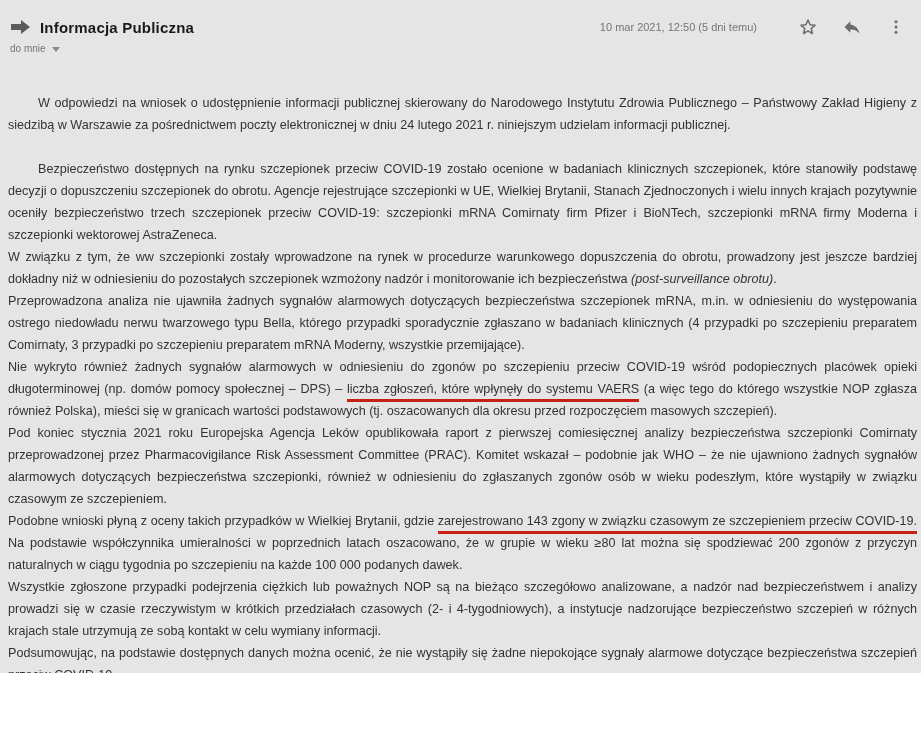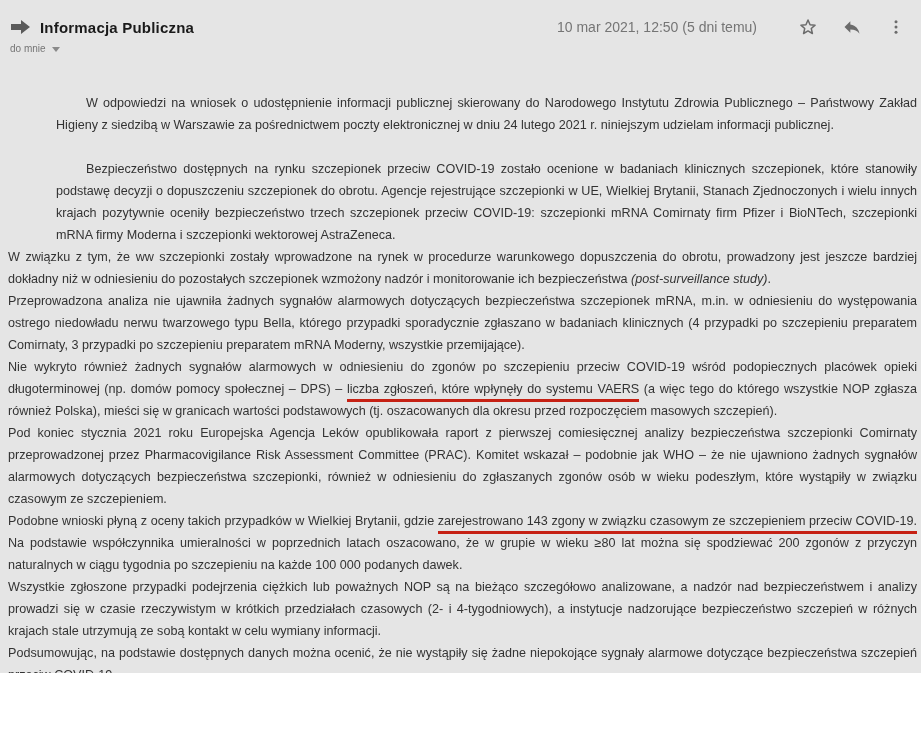--- a/index.html
+++ b/index.html
@@ -11,35 +11,35 @@
     overflow:hidden;
     font-family:Liberation Sans, sans-serif;
     color:#2f2f2f;
   }
   
   .header { padding:16px 14px 0 10px; }
   .header-row { display:flex; align-items:center; }
   .fwd-icon { width:22px; height:16px; margin-right:8px; flex:0 0 auto; display:flex; align-items:center; }
   .subject { font-size:15px; font-weight:bold; color:#1a1a1a; letter-spacing:.2px; }
   .header-spacer { flex:1 1 auto; }
-  .meta-date { font-size:14px; color:#757575; margin-right:18px; white-space:nowrap; }
+  .meta-date { font-size:11px; color:#757575; margin-right:18px; white-space:nowrap; }
   .icon-btn { width:22px; height:22px; margin-left:22px; display:flex; align-items:center; justify-content:center; cursor:pointer; flex:0 0 auto; }
   .from-row { display:flex; align-items:center; margin-top:5px; cursor:pointer; width:max-content; }
   .from-label { font-size:10px; color:#757575; }
   .chevron { width:0; height:0; border-left:4px solid transparent; border-right:4px solid transparent; border-top:5px solid #8a8a8a; margin-left:6px; margin-top:2px; }
   
   .email-body {
     padding:16px 4px 0 8px;
     font-size:12.6px;
     line-height:22px;
     color:#333;
   }
   .para { text-align:justify; }
   .para.indent { text-indent:30px; }
-  .para.gap { margin-top:22px;margin-left:48px; }
+  .para.gap { margin-top:22px; }
   .italic { font-style:italic; }
   .redline {
     padding-bottom:6px;
     background-image:linear-gradient(var(--red), var(--red));
     background-repeat:no-repeat;
     background-position:0 100%;
     background-size:100% 3px;
   }
 </style>
 </head>
@@ -77,21 +77,21 @@
     </div>
     <div class="from-row">
       <span class="from-label">do mnie</span>
       <span class="chevron"></span>
     </div>
   </div>
 
   <div class="email-body">
       <p class="para indent gap"><span>W odpowiedzi na wniosek o udostępnienie informacji publicznej skierowany do Narodowego Instytutu Zdrowia Publicznego – Państwowy Zakład Higieny z siedzibą w Warszawie za pośrednictwem poczty elektronicznej w dniu 24 lutego 2021 r. niniejszym udzielam informacji publicznej.</span></p>
       <p class="para indent gap"><span>Bezpieczeństwo dostępnych na rynku szczepionek przeciw COVID-19 zostało ocenione w badaniach klinicznych szczepionek, które stanowiły podstawę decyzji o dopuszczeniu szczepionek do obrotu. Agencje rejestrujące szczepionki w UE, Wielkiej Brytanii, Stanach Zjednoczonych i wielu innych krajach pozytywnie oceniły bezpieczeństwo trzech szczepionek przeciw COVID-19: szczepionki mRNA Comirnaty firm Pfizer i BioNTech, szczepionki mRNA firmy Moderna i szczepionki wektorowej AstraZeneca.</span></p>
-      <p class="para"><span>W związku z tym, że ww szczepionki zostały wprowadzone na rynek w procedurze warunkowego dopuszczenia do obrotu, prowadzony jest jeszcze bardziej dokładny niż w odniesieniu do pozostałych szczepionek wzmożony nadzór i monitorowanie ich bezpieczeństwa </span><span class="italic">(post-surveillance study)</span><span>.</span></p>
+      <p class="para"><span>W związku z tym, że ww szczepionki zostały wprowadzone na rynek w procedurze warunkowego dopuszczenia do obrotu, prowadzony jest jeszcze bardziej dokładny niż w odniesieniu do pozostałych szczepionek wzmożony nadzór i monitorowanie ich bezpieczeństwa </span><span class="italic">(post-surveillance obrotu)</span><span>.</span></p>
       <p class="para"><span>Przeprowadzona analiza nie ujawniła żadnych sygnałów alarmowych dotyczących bezpieczeństwa szczepionek mRNA, m.in. w odniesieniu do występowania ostrego niedowładu nerwu twarzowego typu Bella, którego przypadki sporadycznie zgłaszano w badaniach klinicznych (4 przypadki po szczepieniu preparatem Comirnaty, 3 przypadki po szczepieniu preparatem mRNA Moderny, wszystkie przemijające).</span></p>
       <p class="para"><span>Nie wykryto również żadnych sygnałów alarmowych w odniesieniu do zgonów po szczepieniu przeciw COVID-19 wśród podopiecznych placówek opieki długoterminowej (np. domów pomocy społecznej – DPS) – </span><span class="redline">liczba zgłoszeń, które wpłynęły do systemu VAERS</span><span> (a więc tego do którego wszystkie NOP zgłasza również Polska), mieści się w granicach wartości podstawowych (tj. oszacowanych dla okresu przed rozpoczęciem masowych szczepień).</span></p>
       <p class="para"><span>Pod koniec stycznia 2021 roku Europejska Agencja Leków opublikowała raport z pierwszej comiesięcznej analizy bezpieczeństwa szczepionki Comirnaty przeprowadzonej przez Pharmacovigilance Risk Assessment Committee (PRAC). Komitet wskazał – podobnie jak WHO – że nie ujawniono żadnych sygnałów alarmowych dotyczących bezpieczeństwa szczepionki, również w odniesieniu do zgłaszanych zgonów osób w wieku podeszłym, które wystąpiły w związku czasowym ze szczepieniem.</span></p>
       <p class="para"><span>Podobne wnioski płyną z oceny takich przypadków w Wielkiej Brytanii, gdzie </span><span class="redline">zarejestrowano 143 zgony w związku czasowym ze szczepieniem przeciw COVID-19.</span><span> Na podstawie współczynnika umieralności w poprzednich latach oszacowano, że w grupie w wieku ≥80 lat można się spodziewać 200 zgonów z przyczyn naturalnych w ciągu tygodnia po szczepieniu na każde 100 000 podanych dawek.</span></p>
       <p class="para"><span>Wszystkie zgłoszone przypadki podejrzenia ciężkich lub poważnych NOP są na bieżąco szczegółowo analizowane, a nadzór nad bezpieczeństwem i analizy prowadzi się w czasie rzeczywistym w krótkich przedziałach czasowych (2- i 4-tygodniowych), a instytucje nadzorujące bezpieczeństwo szczepień w różnych krajach stale utrzymują ze sobą kontakt w celu wymiany informacji.</span></p>
       <p class="para"><span>Podsumowując, na podstawie dostępnych danych można ocenić, że nie wystąpiły się żadne niepokojące sygnały alarmowe dotyczące bezpieczeństwa szczepień przeciw COVID-19.</span></p>
     </div>
 
 </div>
 

